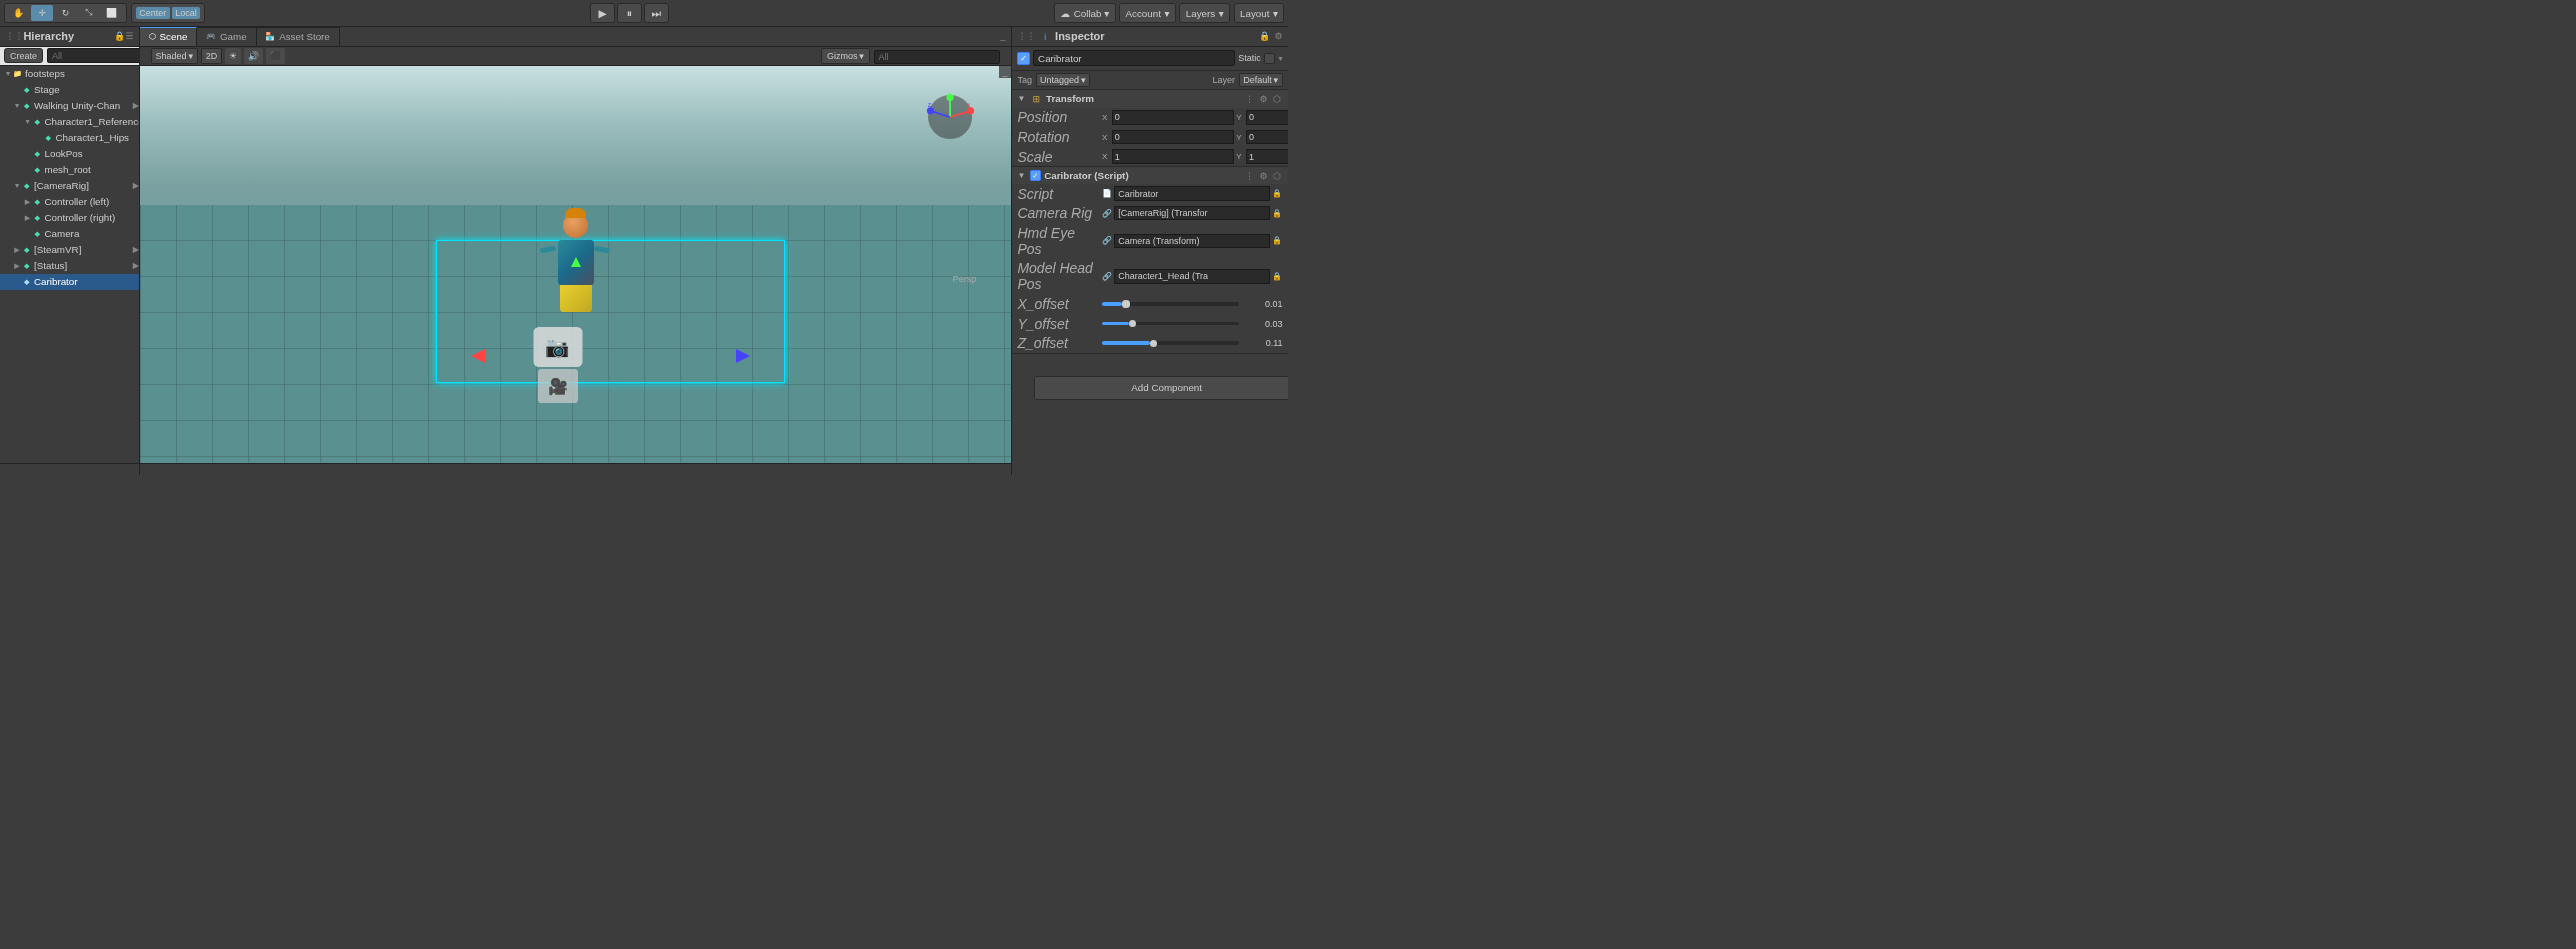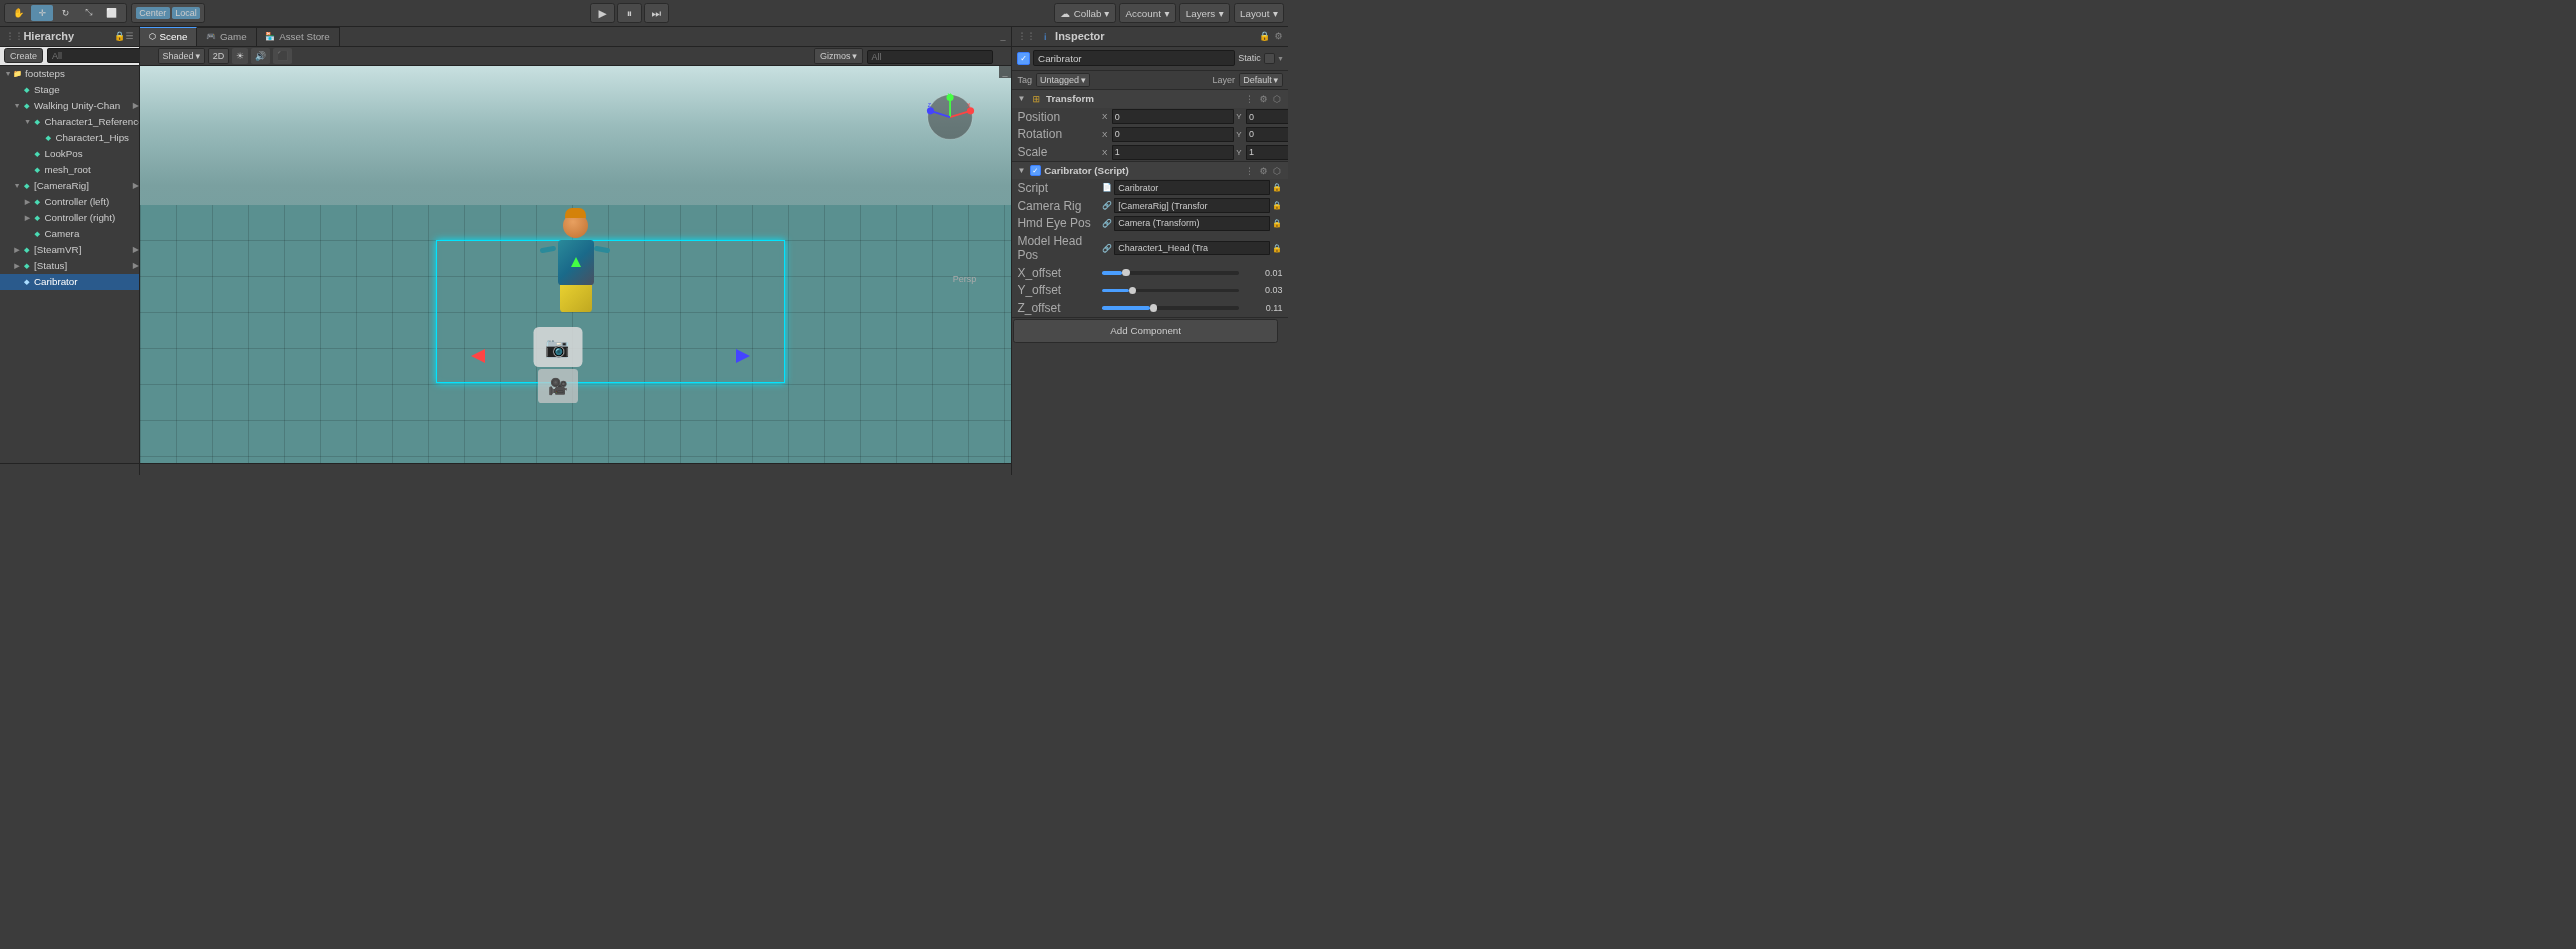--- a/index.html
+++ b/index.html
@@ -223,21 +223,21 @@
       padding: 0 5.4px;
       font-size: 9px;
     }
 
     
     .scene-toolbar {
       display: flex;
       align-items: center;
       background: #3c3c3c;
       height: 19.7px;
-      padding: 0 18px;
+      padding: 0 11px;
       gap: 3.6px;
       border-bottom: 0.9px solid #232323;
       flex-shrink: 0;
     }
     .scene-dropdown {
       background: #4a4a4a;
       border: 0.9px solid #2a2a2a;
       border-radius: 1.8px;
       color: #ccc;
       height: 16px;
@@ -461,22 +461,23 @@
     .prop-row {
       display: flex;
       align-items: center;
       padding: 1.8px 5.4px;
       gap: 3.6px;
       min-height: 16px;
     }
     .prop-label {
       width: 81px;
       color: #aaa;
-      font-size: 12px;
+      font-size: 14px;
       flex-shrink: 0;
+      font-style: italic;
     }
     .prop-xyz {
       display: flex;
       flex: 1;
       gap: 1.8px;
     }
     .xyz-group {
       display: flex;
       align-items: center;
       gap: 0.9px;
@@ -563,21 +564,21 @@
     }
 
     
     .add-component-btn {
       background: #4a4a4a;
       border: 0.9px solid #2a2a2a;
       border-radius: 2.7px;
       color: #ccc;
       padding: 5.4px 0;
       width: calc(100% - 10.7px);
-      margin: 1px;
+      margin: 22px;
       cursor: pointer;
       font-size: 9.8px;
       text-align: center;
       display: flex;
       align-items: center;
       justify-content: center;
     }
 
     
     ::-webkit-scrollbar { width: 5.4px; height: 5.4px; }

